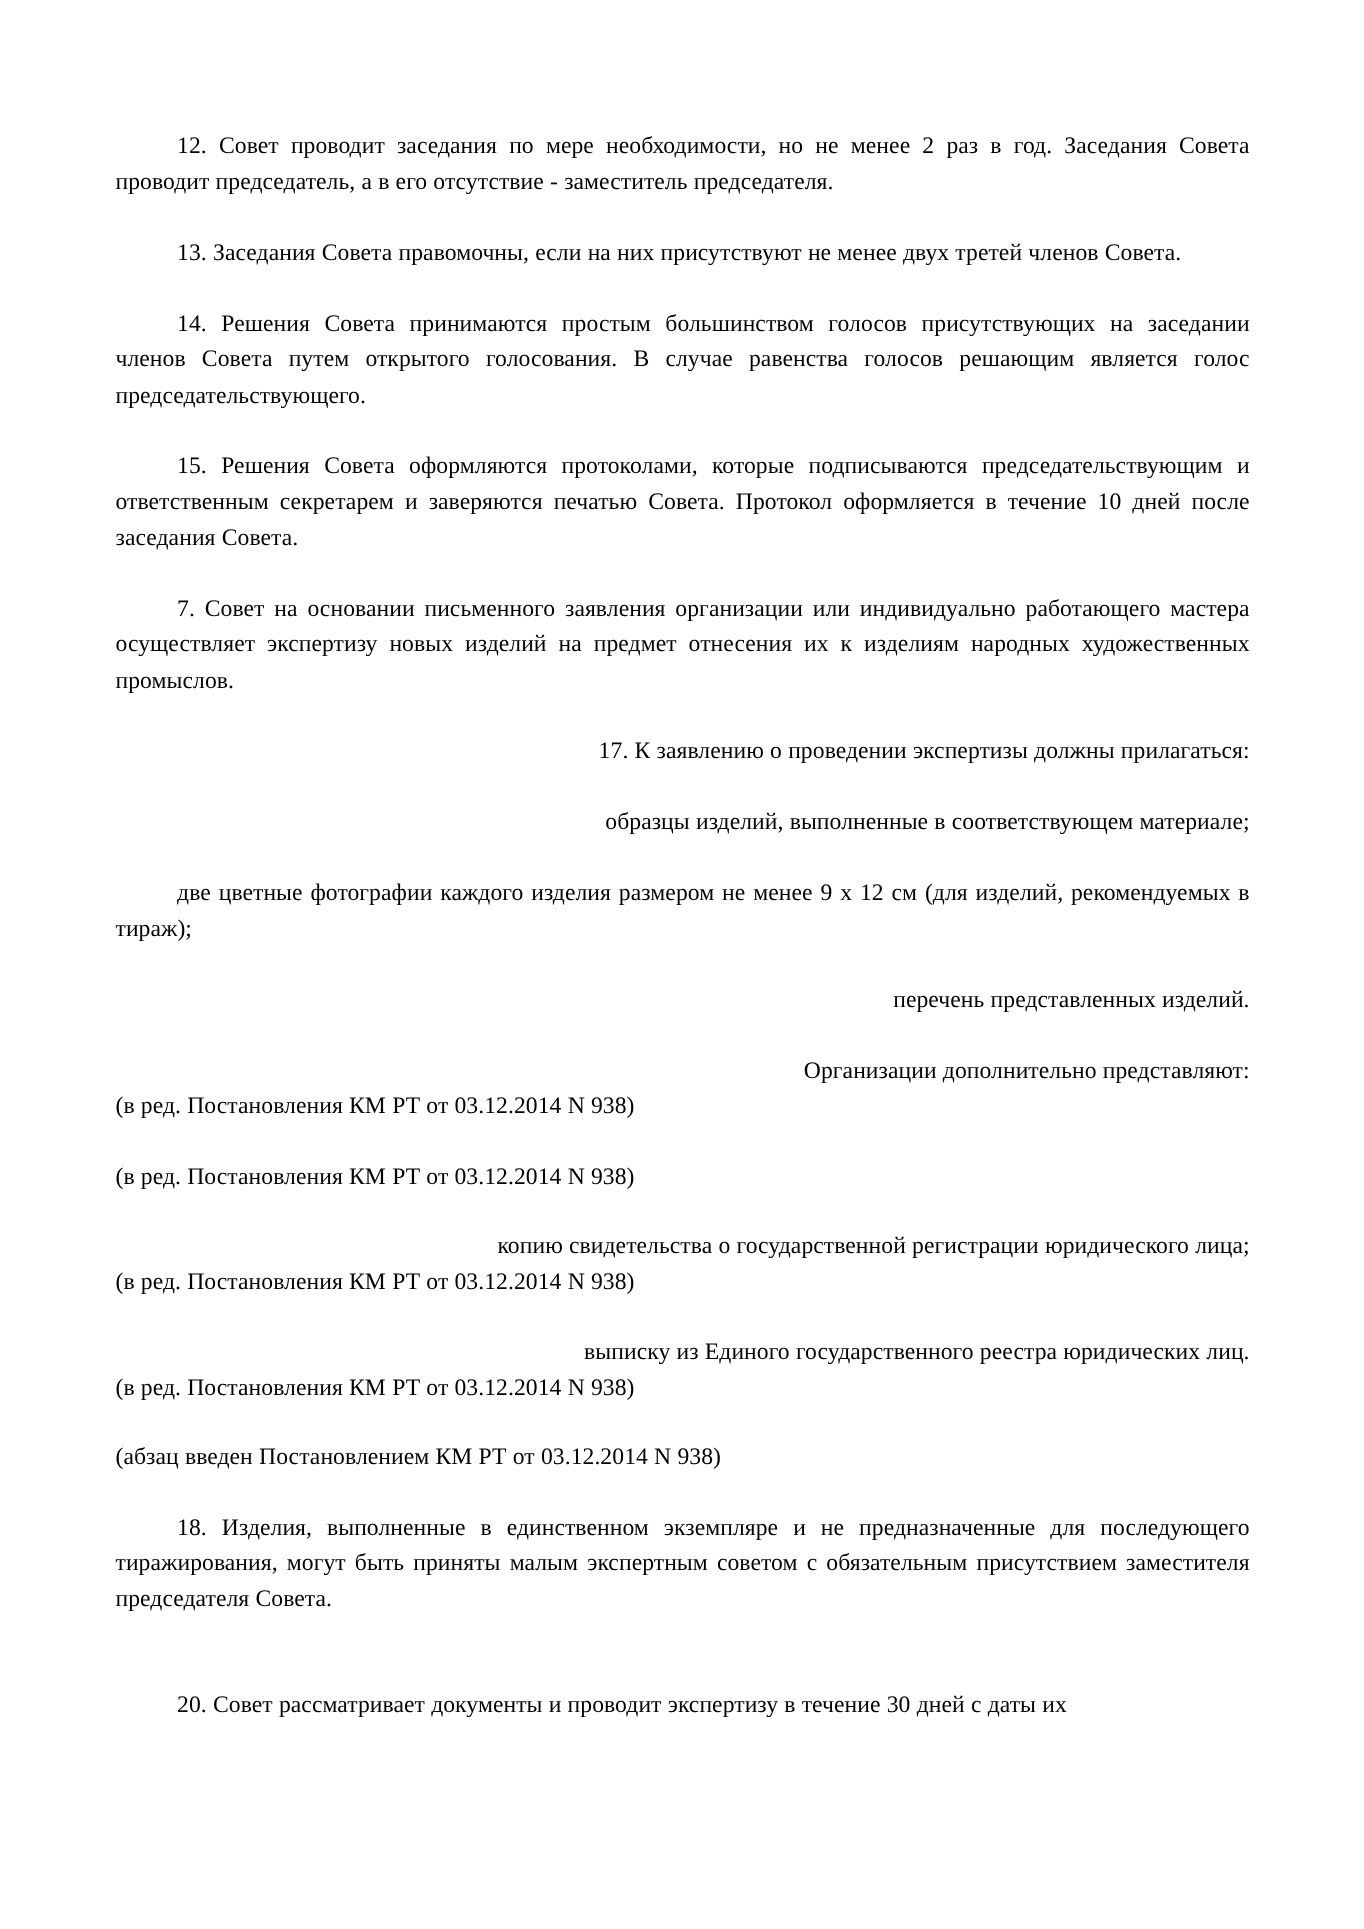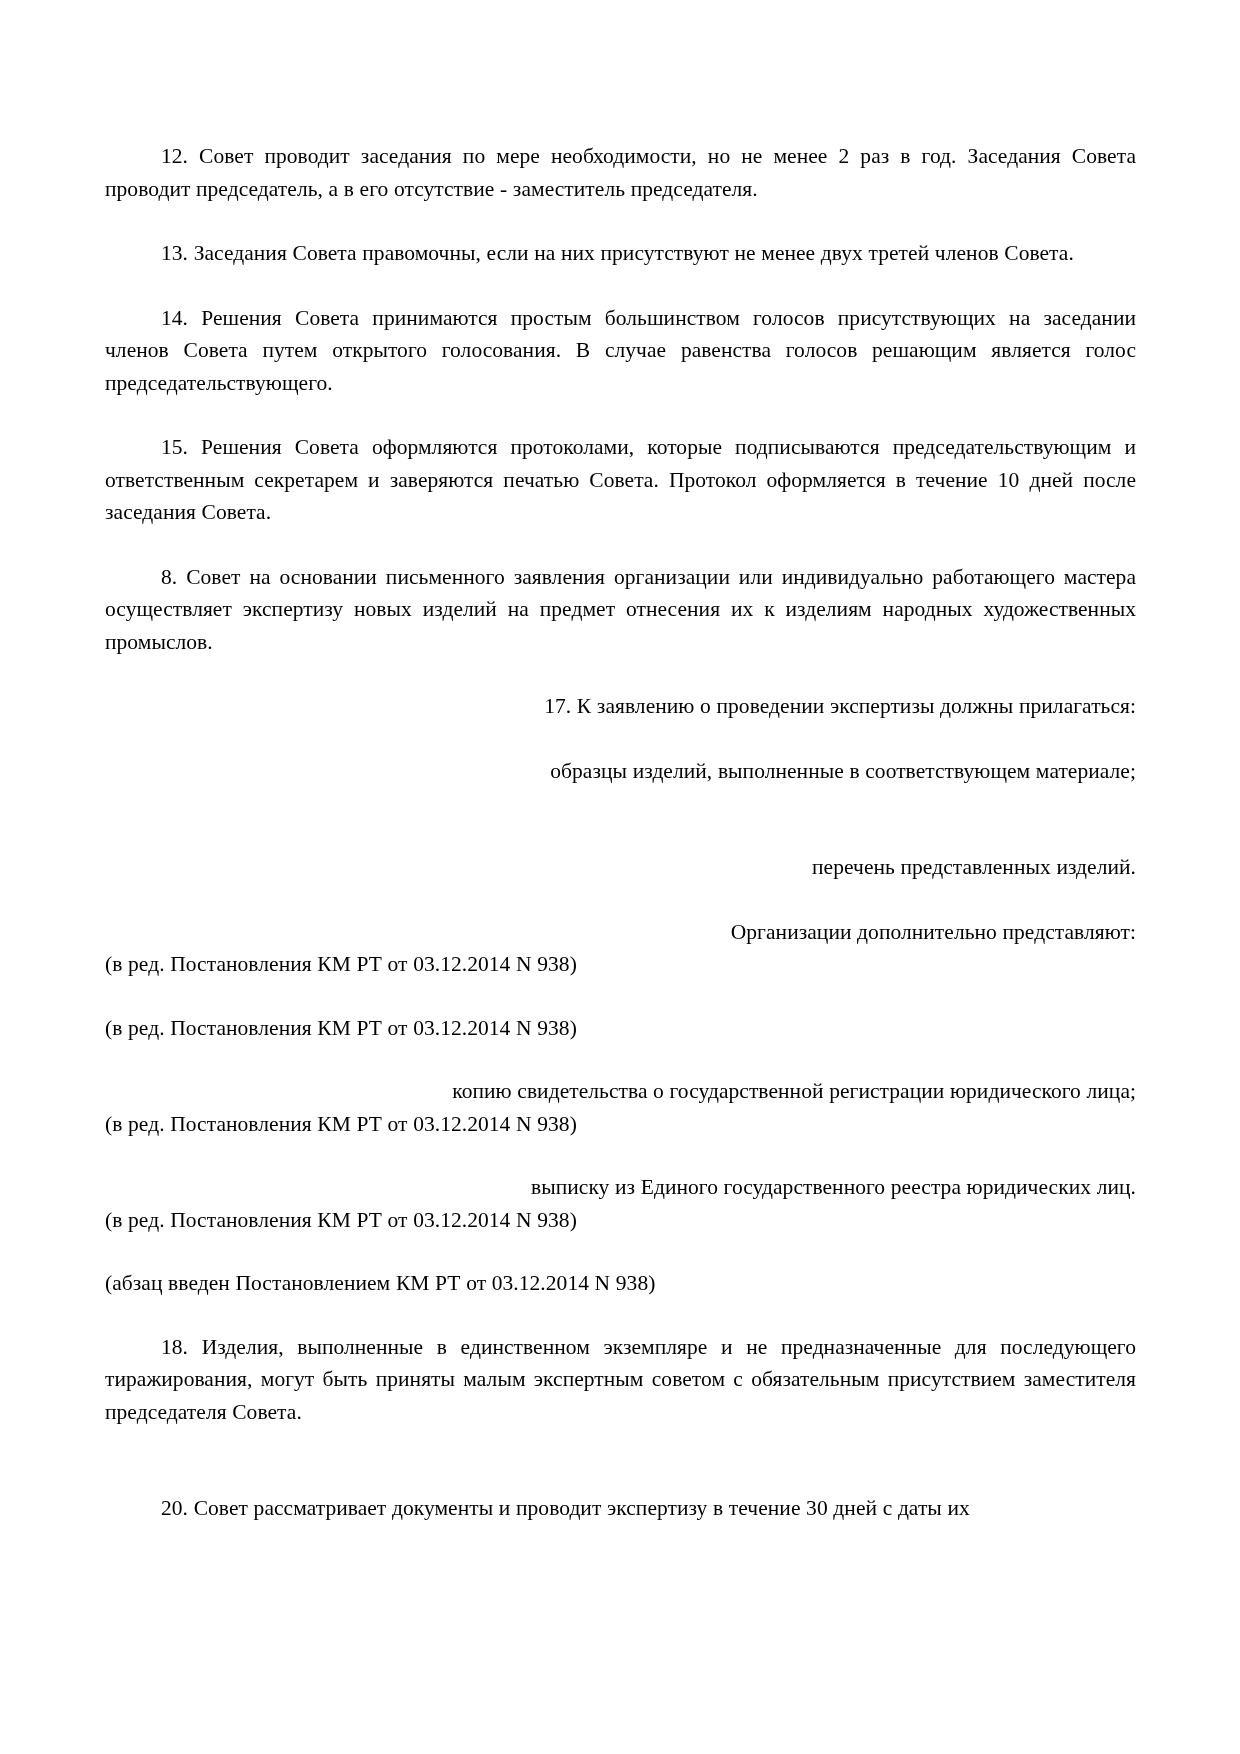--- a/index.html
+++ b/index.html
@@ -18,21 +18,21 @@
     width: 1240px;
     height: 1754px;
     margin: 0 auto;
     background: #ffffff;
     overflow: hidden;
     box-sizing: border-box;
   }
   .content {
     position: absolute;
     left: 105px;
-    top: 140px;
+    top: 116px;
     width: 1031px;
   }
   .para {
     margin: 0 0 0 0;
     font-size: 21.5px;
     line-height: 32.5px;
     text-align: justify;
     text-justify: inter-word;
     letter-spacing: 0.05px;
     word-spacing: 0.2px;
@@ -69,29 +69,30 @@
 
     <p class="para indent">13. Заседания Совета правомочны, если на них присутствуют не менее двух третей членов Совета.</p>
     <div class="gap-lg"></div>
 
     <p class="para indent">14. Решения Совета принимаются простым большинством голосов присутствующих на заседании членов Совета путем открытого голосования. В случае равенства голосов решающим является голос председательствующего.</p>
     <div class="gap-lg"></div>
 
     <p class="para indent">15. Решения Совета оформляются протоколами, которые подписываются председательствующим и ответственным секретарем и заверяются печатью Совета. Протокол оформляется в течение 10 дней после заседания Совета.</p>
     <div class="gap-lg"></div>
 
-    <p class="para indent">8. Совет на основании письменного заявления организации или индивидуально работающего мастера осуществляет экспертизу новых изделий на предмет отнесения их к изделиям народных художественных промыслов.</p>
+    <p class="para indent">7. Совет на основании письменного заявления организации или индивидуально работающего мастера осуществляет экспертизу новых изделий на предмет отнесения их к изделиям народных художественных промыслов.</p>
     <div class="gap-lg"></div>
 
     <p class="para indent noj">17. К заявлению о проведении экспертизы должны прилагаться:</p>
     <div class="gap-lg"></div>
 
     <p class="para subitem noj">образцы изделий, выполненные в соответствующем материале;</p>
     <div class="gap-lg"></div>
 
+    <p class="para subitem">две цветные фотографии каждого изделия размером не менее 9 х 12 см (для изделий, рекомендуемых в тираж);</p>
     <div class="gap-lg"></div>
 
     <p class="para subitem noj">перечень представленных изделий.</p>
     <div class="gap-lg"></div>
 
     <p class="para subitem noj">Организации дополнительно представляют:</p>
     <p class="para ref">(в ред. Постановления КМ РТ от 03.12.2014 N 938)</p>
     <div class="gap-md"></div>
 
     <p class="para ref">(в ред. Постановления КМ РТ от 03.12.2014 N 938)</p>

